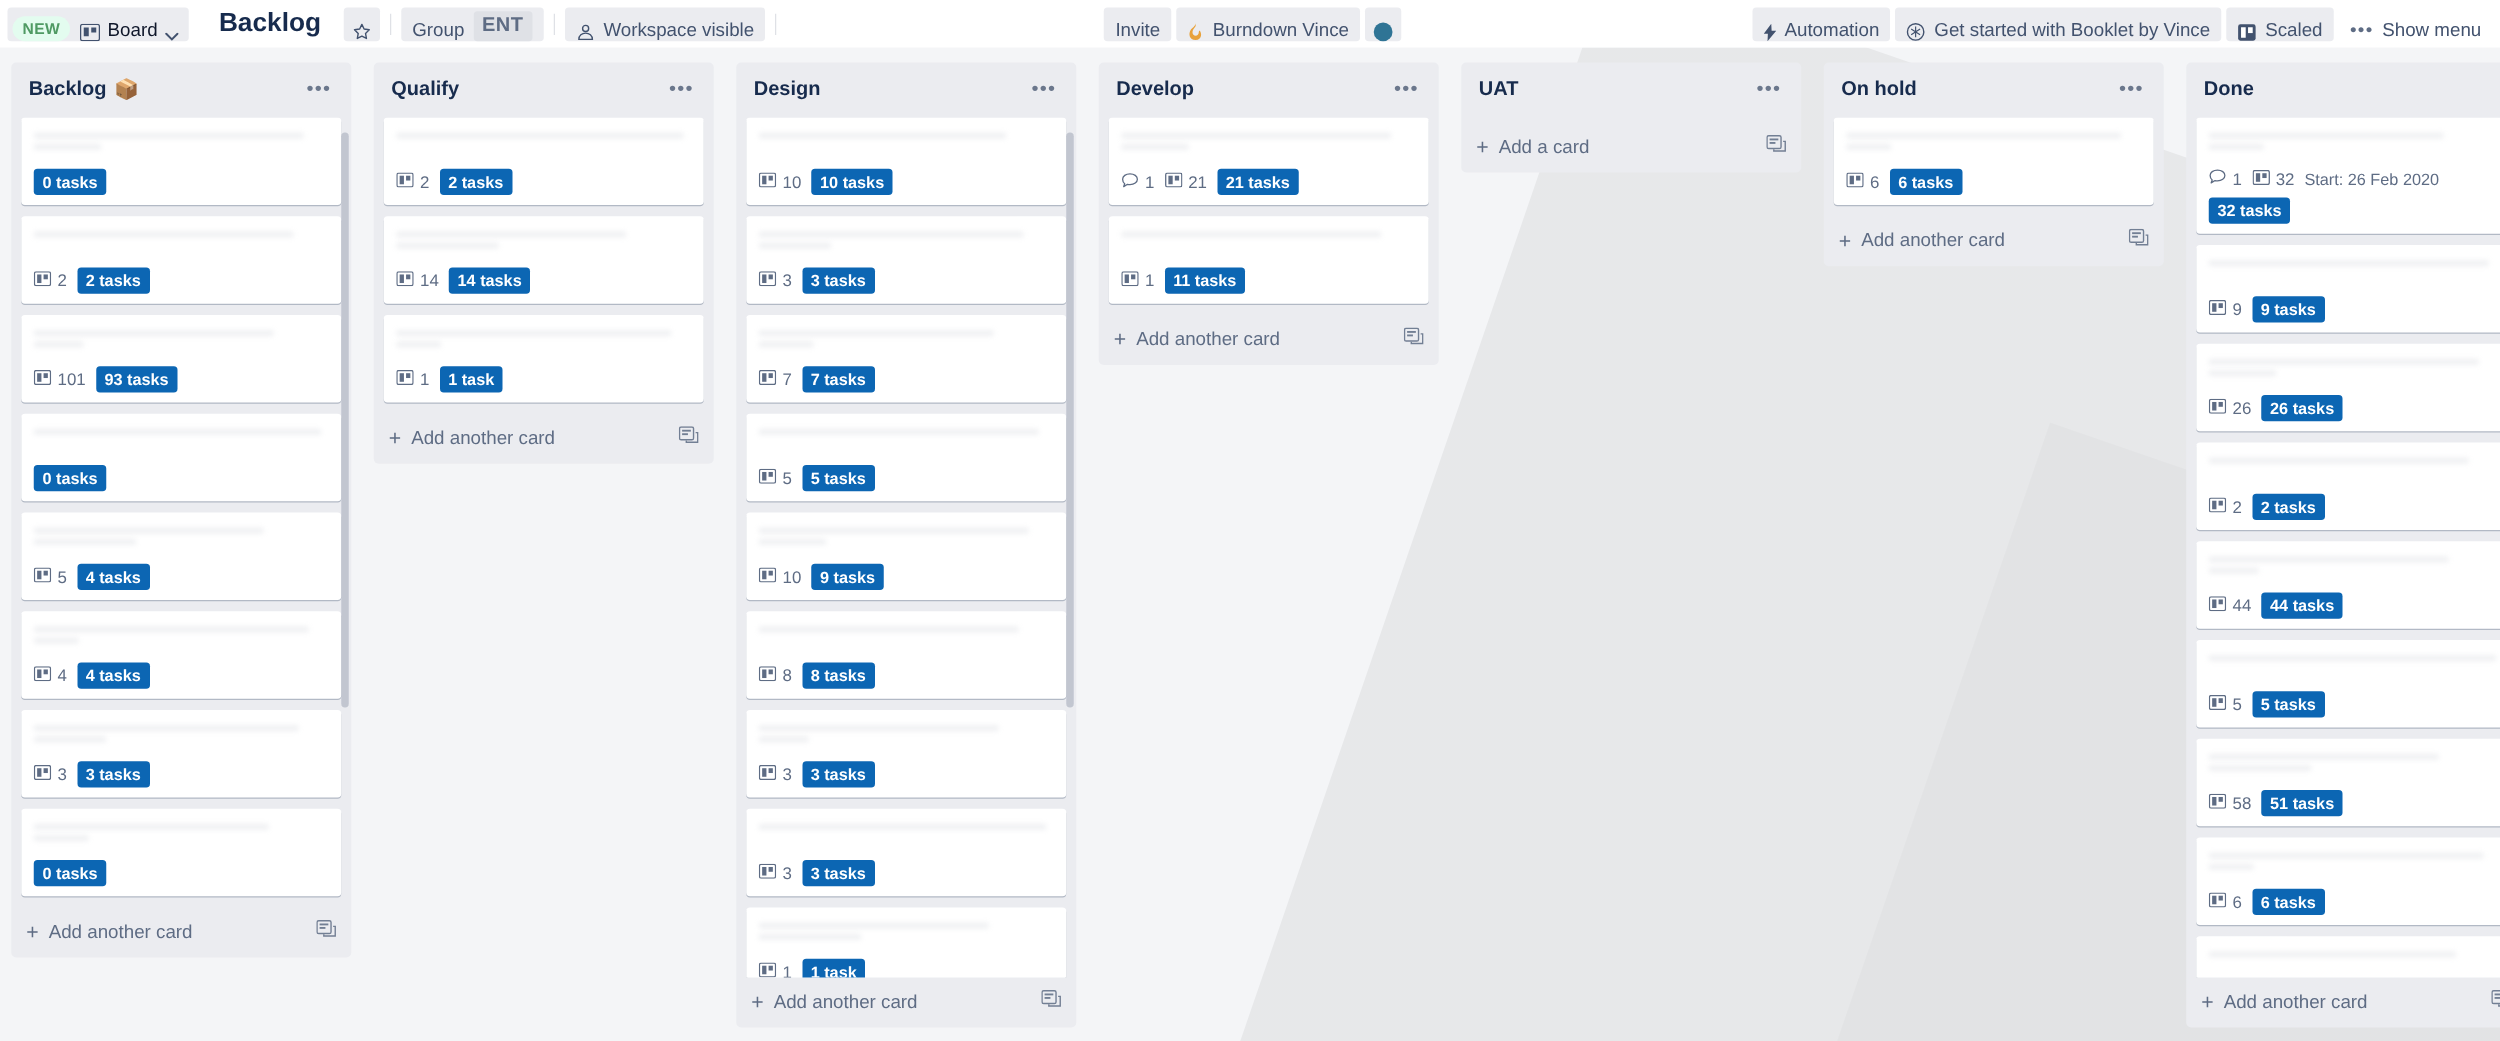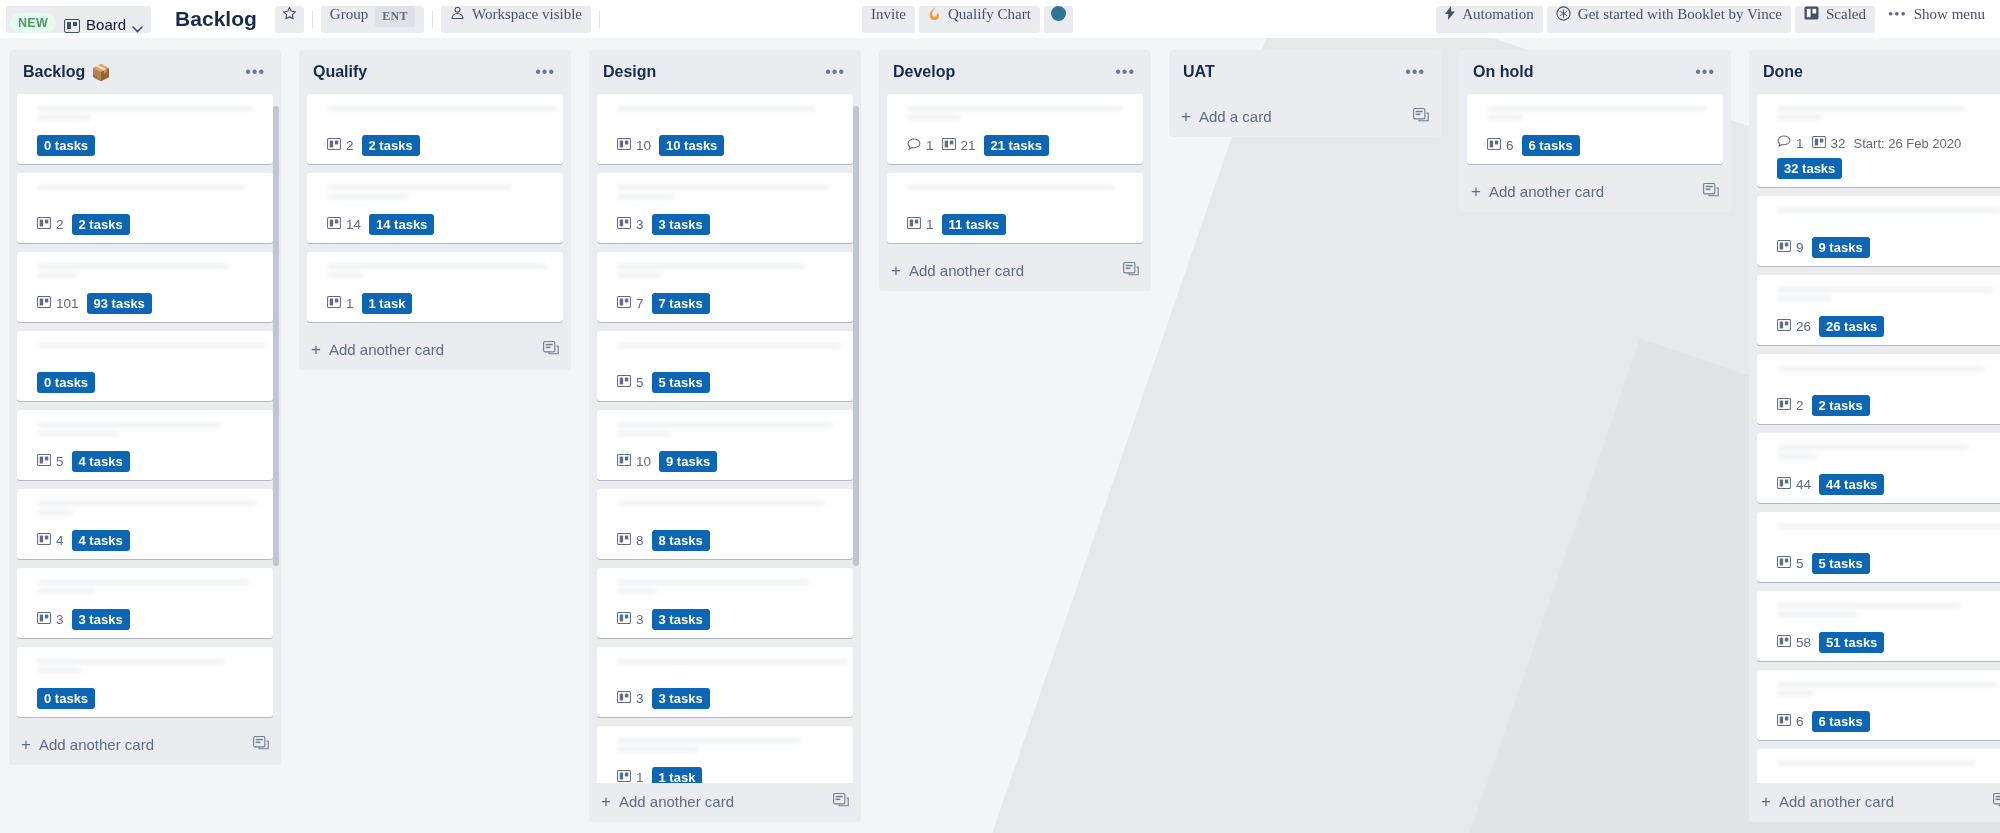--- a/index.html
+++ b/index.html
@@ -17,48 +17,47 @@
     background: #ffffff;
     display: flex;
     align-items: center;
     padding: 0 6px;
     gap: 4px;
     z-index: 30;
     font-size: 15px;
     color: #172b4d;
   }
   .hbtn {
-    display: flex; align-items: flex-start; gap: 7px;
+    display: flex; align-items: flex-end; gap: 7px;
     height: 27px; padding: 0 9px;
     border-radius: 3px;
     background: #ebecf0;
     color: #42526e;
     font-size: 15px;
     white-space: nowrap;
     cursor: pointer;
-    font-family: Liberation Serif, serif;
   }
   .hbtn.plain { background: transparent; }
   .hbtn.icononly { padding: 0 7px; }
   .newchip {
     background: #e3fcef; color: #4f9a63;
     font-size: 12.5px; font-weight: 700;
     letter-spacing: .3px;
     border-radius: 10px; padding: 3px 8px;
     margin-right: 2px;
   }
   .board-group { display:flex; align-items:flex-end; background:#ebecf0; border-radius:3px; height:27px; padding: 0 8px 0 4px; gap:6px;}
   .boardtitle {
     font-size: 21px; font-weight: 700; color: #172b4d;
     padding: 0 14px 0 20px; white-space: nowrap;
   }
   .divider { width: 1px; height: 17px; background: #dfe1e6; margin: 0 4px; }
   .entchip {
     background: #dfe1e6; color: #5e6c84;
-    font-size: 12px; font-weight: 700; letter-spacing:.4px;
+    font-size: 16px; font-weight: 700; letter-spacing:.4px;
     padding: 3px 7px; border-radius: 3px;
   }
   .spacer { flex: 1 1 auto; }
   .avatar-dot {
     width: 15px; height: 15px; border-radius: 50%;
     background: #2f7495;
   }
   .svgi { display:block; }
   .dots3 { letter-spacing: 1px; font-size: 15px; color:#5e6c84; }
 
@@ -126,21 +125,21 @@
     padding: 0 8px;
     overflow: hidden;
     flex: 1 1 auto;
     min-height: 0;
   }
   .card {
     background: #ffffff;
     border-radius: 3px;
     box-shadow: 0 1px 0 rgba(9,30,66,0.25);
     margin-bottom: 9px;
-    padding: 9px 10px 8px 20px;
+    padding: 9px 10px 8px 10px;
     position: relative;
     min-height: 70px;
     cursor: pointer;
   }
   
   .ghost-title { height: 20px; margin-bottom: 12px; position: relative; }
   .ghost-line {
     position: absolute; left: 0;
     height: 5px; border-radius: 2px;
     background: rgba(160,168,182,0.16);
@@ -240,21 +239,21 @@
   <div class="hbtn">
     <span>Invite</span>
   </div>
 
   <div class="hbtn">
     <span>
       <svg class="svgi" width="13" height="15" viewBox="0 0 13 15">
           <path d="M6.5 0.8C7.4 4 4 4.4 4 8c0 1.5 1.1 2.6 2.5 2.6S9 9.5 9 8c0-1 .6-1.6 .6-1.6C11.6 8.2 11.8 14 6.5 14S0.8 9 2.4 6.2C3.6 4 6.5 3 6.5 0.8z" fill="#e8a23c"></path>
         </svg>
     </span>
-    <span>Qualify Chart</span>
+    <span>Burndown Vince</span>
   </div>
 
   <div class="hbtn icononly">
     <span class="avatar-dot"></span>
   </div>
 
   <div class="spacer"></div>
 
   <div class="hbtn">
     <span>

